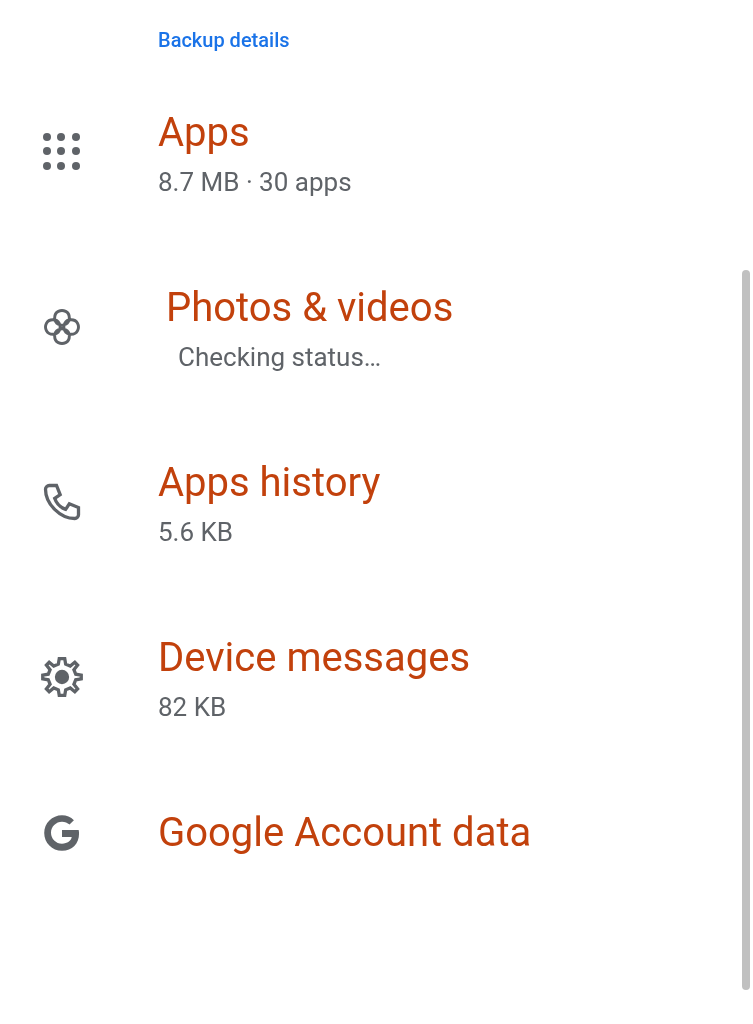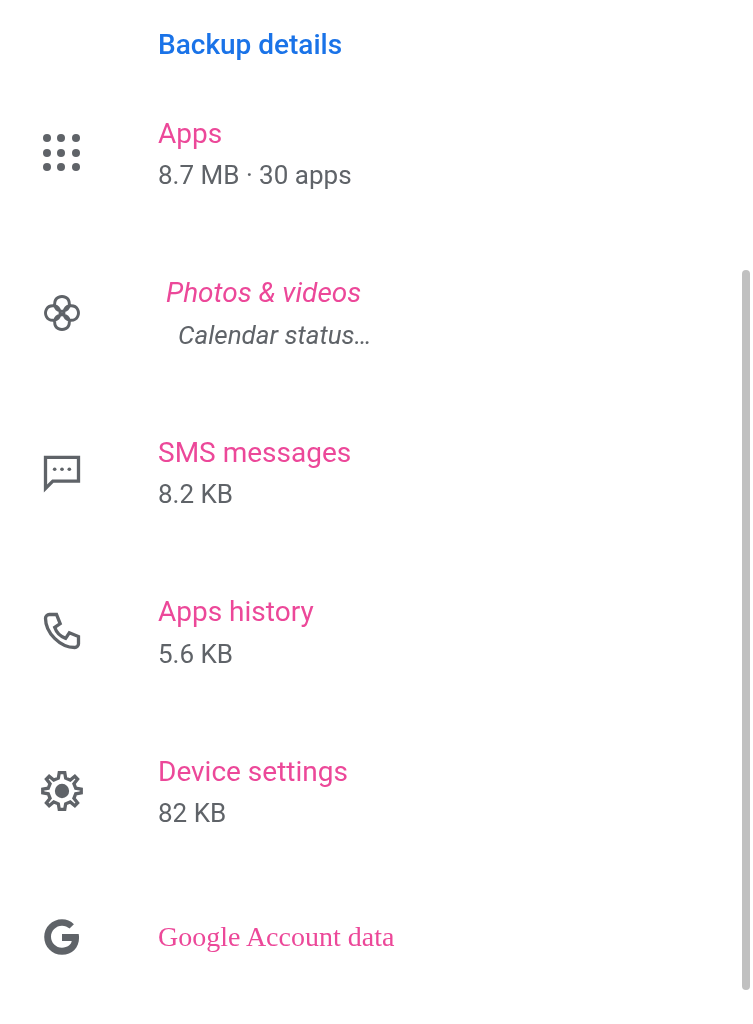--- a/index.html
+++ b/index.html
@@ -15,52 +15,52 @@
       right: 3px;
       top: 270px;
       width: 8px;
       height: 720px;
       background: #c0c0c0;
       border-radius: 4px;
     }
     .header {
       padding: 28px 0 0 158px;
       color: #1a73e8;
-      font-size: 28px;
+      font-size: 20px;
       font-weight: 500;
     }
     .list {
       padding-top: 55px;
     }
     .item {
       display: flex;
       align-items: center;
       padding: 0 0 0 38px;
       margin-bottom: 85px;
       cursor: pointer;
     }
-    .item:last-child { margin-bottom: 0; font-family: Liberation Serif, serif; }
+    .item:last-child { margin-bottom: 0; }
     .icon-wrap {
       width: 48px;
       height: 48px;
       display: flex;
       align-items: center;
       justify-content: center;
       flex-shrink: 0;
     }
     .icon-wrap svg {
       width: 44px;
       height: 44px;
     }
     .text-wrap {
       padding-left: 72px;
     }
     .title {
-      font-size: 28px;
-      color: #ec4899;
+      font-size: 40px;
+      color: #c2410c;
       font-weight: 400;
       line-height: 1.3;
     }
     .subtitle {
       font-size: 26px;
       color: #5f6368;
       font-weight: 400;
       margin-top: 8px;
     }
     .dots {
@@ -70,21 +70,21 @@
       gap: 5px;
       width: 38px;
       height: 38px;
     }
     .dots span {
       width: 8px;
       height: 8px;
       background: #5f6368;
       border-radius: 50%;
     }
-    .photos-indent .text-wrap { padding-left: 80px; font-style: italic; }
+    .photos-indent .text-wrap { padding-left: 80px; }
     .photos-indent .subtitle { padding-left: 12px; }
   </style>
 </head>
 <body>
 
 <div class="header">Backup details</div>
 
 <div class="list">
 
   <div class="item">
@@ -108,38 +108,24 @@
   </div>
 
   <div class="item photos-indent">
     <div class="icon-wrap">
       <svg viewBox="0 0 24 24" fill="none" stroke="#5f6368" stroke-width="1.6">
         <path d="M12 3 C12 3 8 3 8 7 C8 11 12 11 12 11 M12 3 C12 3 16 3 16 7 C16 11 12 11 12 11 M12 21 C12 21 8 21 8 17 C8 13 12 13 12 13 M12 21 C12 21 16 21 16 17 C16 13 12 13 12 13 M3 12 C3 12 3 8 7 8 C11 8 11 12 11 12 M21 12 C21 12 21 8 17 8 C13 8 13 12 13 12 M3 12 C3 12 3 16 7 16 C11 16 11 12 11 12 M21 12 C21 12 21 16 17 16 C13 16 13 12 13 12"></path>
       </svg>
     </div>
     <div class="text-wrap">
       <div class="title">Photos &amp; videos</div>
-      <div class="subtitle">Calendar status…</div>
+      <div class="subtitle">Checking status…</div>
     </div>
   </div>
 
-  <div class="item">
-    <div class="icon-wrap">
-      <svg viewBox="0 0 24 24" fill="none" stroke="#5f6368" stroke-width="1.8">
-        <path d="M3 4 H21 V17 H7 L3 21 Z"></path>
-        <circle cx="8" cy="10.5" r="1" fill="#5f6368" stroke="none"></circle>
-        <circle cx="12" cy="10.5" r="1" fill="#5f6368" stroke="none"></circle>
-        <circle cx="16" cy="10.5" r="1" fill="#5f6368" stroke="none"></circle>
-      </svg>
-    </div>
-    <div class="text-wrap">
-      <div class="title">SMS messages</div>
-      <div class="subtitle">8.2 KB</div>
-    </div>
-  </div>
 
   <div class="item">
     <div class="icon-wrap">
       <svg viewBox="0 0 24 24" fill="none" stroke="#5f6368" stroke-width="1.8">
         <path d="M5 3 C5 3 9 3 9 3 L11 8 L8 10 C9 13 11 15 14 16 L16 13 L21 15 C21 15 21 19 21 19 C21 20 20 21 19 21 C11 21 3 13 3 5 C3 4 4 3 5 3 Z"></path>
       </svg>
     </div>
     <div class="text-wrap">
       <div class="title">Apps history</div>
       <div class="subtitle">5.6 KB</div>
@@ -147,21 +133,21 @@
   </div>
 
   <div class="item">
     <div class="icon-wrap">
       <svg viewBox="0 0 24 24" fill="none" stroke="#5f6368" stroke-width="1.8">
         <circle cx="12" cy="12" r="3" fill="#5f6368"></circle>
         <path d="M12 2 L13.5 2 L14 5 L16.5 6 L19 4 L20.5 5.5 L18.5 8 L19.5 10.5 L22.5 11 L22.5 13 L19.5 13.5 L18.5 16 L20.5 18.5 L19 20 L16.5 18 L14 19 L13.5 22 L10.5 22 L10 19 L7.5 18 L5 20 L3.5 18.5 L5.5 16 L4.5 13.5 L1.5 13 L1.5 11 L4.5 10.5 L5.5 8 L3.5 5.5 L5 4 L7.5 6 L10 5 L10.5 2 Z"></path>
       </svg>
     </div>
     <div class="text-wrap">
-      <div class="title">Device settings</div>
+      <div class="title">Device messages</div>
       <div class="subtitle">82 KB</div>
     </div>
   </div>
 
   <div class="item">
     <div class="icon-wrap">
       <svg viewBox="0 0 24 24">
         <path fill="#5f6368" d="M12 11 v3.2 h5.3 c-0.4 2.1-2.3 3.6-5.3 3.6 c-3.3 0-6-2.7-6-6 s2.7-6 6-6 c1.6 0 3 0.6 4.1 1.6 l2.4-2.4 C16.8 3.3 14.5 2.3 12 2.3 c-5.4 0-9.7 4.3-9.7 9.7 s4.3 9.7 9.7 9.7 c5.6 0 9.3-3.9 9.3-9.4 c0-0.7-0.1-1.3-0.2-1.9 H12 z"></path>
       </svg>
     </div>

